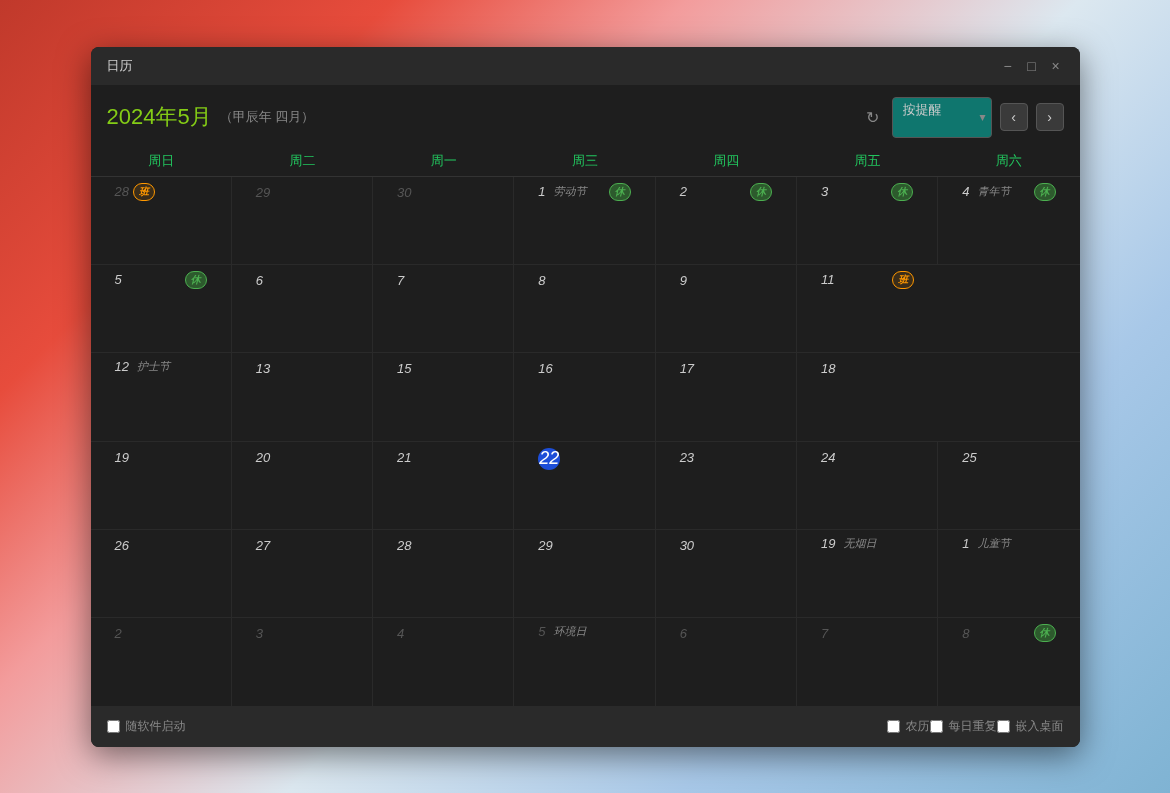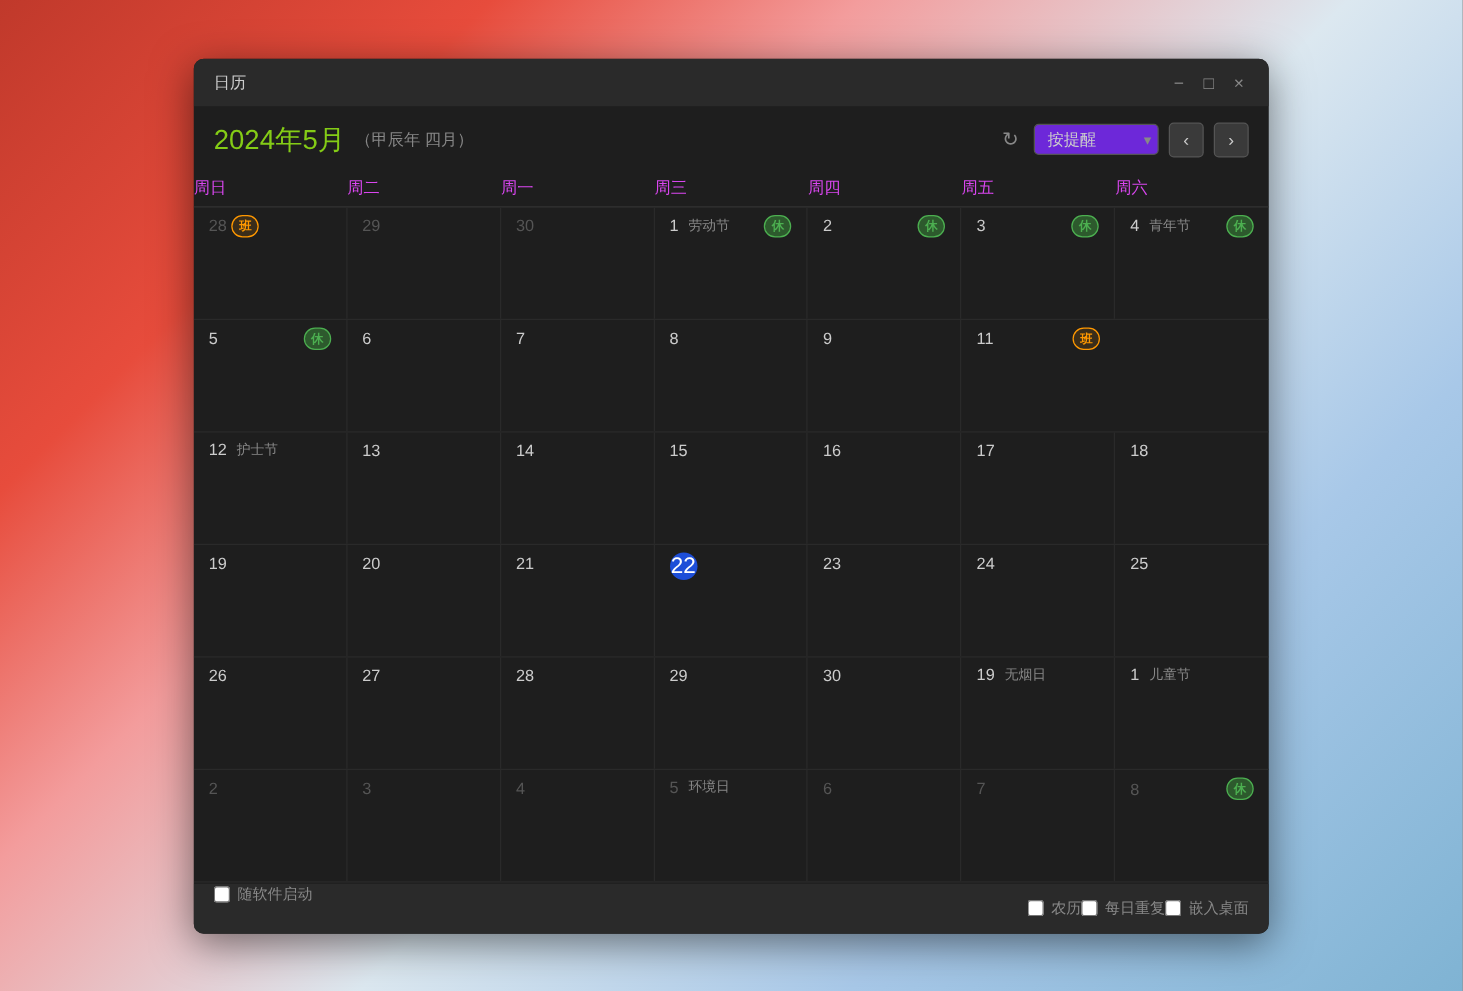--- a/index.html
+++ b/index.html
@@ -6,21 +6,21 @@
     body {
       width: 1170px;
       height: 793px;
       background: linear-gradient(135deg, #c0392b 0%, #e74c3c 20%, #f39c9c 35%, #dce8f0 55%, #a8c8e8 75%, #7fb3d3 100%);
       display: flex;
       align-items: center;
       justify-content: center;
       font-family: "Microsoft YaHei", "PingFang SC", sans-serif;
     }
     .window {
-      width: 860px;
+      width: 989px;
       height: 700px;
       background: #1e1e1e;
       border-radius: 8px;
       display: flex;
       flex-direction: column;
       overflow: hidden;
       box-shadow: 0 8px 32px rgba(0,0,0,0.5);
     }
     .title-bar {
       height: 38px;
@@ -75,24 +75,24 @@
     }
     .refresh-btn {
       background: transparent;
       border: none;
       color: #888;
       cursor: pointer;
       font-size: 16px;
       padding: 4px;
     }
     .reminder-select {
-      background: #6d28d9;
+      background: #0f766e;
       border: 1px solid #555;
       color: #ccc;
-      padding: 4px 24px 4px 10px;
+      padding: 4px 24px 20px 10px;
       border-radius: 4px;
       font-size: 13px;
       cursor: pointer;
       appearance: none;
       -webkit-appearance: none;
       min-width: 100px;
     }
     .select-wrapper {
       position: relative;
       display: inline-block;
@@ -121,40 +121,42 @@
       justify-content: center;
     }
     .weekdays {
       display: grid;
       grid-template-columns: repeat(7, 1fr);
       padding: 0 0;
       border-bottom: 1px solid #333;
       flex-shrink: 0;
     }
     .weekday {
-      color: #d946ef;
+      text-align: center;
+      color: #22c55e;
       font-size: 13px;
       padding: 6px 0;
     }
     .calendar-grid {
       flex: 1;
       display: grid;
       grid-template-rows: repeat(6, 1fr);
       overflow: hidden;
     }
     .calendar-row {
       display: grid;
       grid-template-columns: repeat(7, 1fr);
       border-bottom: 1px solid #2a2a2a;
     }
     .calendar-cell {
       border-right: 1px solid #2a2a2a;
-      padding: 6px 12px;
+      padding: 6px 24px;
       position: relative;
       min-height: 0;
+      font-style: italic;
     }
     .calendar-cell:last-child { border-right: none; }
     .cell-number {
       font-size: 13px;
       color: #ccc;
       display: inline-block;
     }
     .cell-number.faded { color: #555; }
     .cell-number.today {
       background: #1d4ed8;
@@ -191,20 +193,21 @@
     }
     .badge-work {
       background: #3a2d1a;
       color: #ff9800;
       border: 1px solid #ff9800;
     }
     .footer {
       height: 40px;
       background: #2a2a2a;
       display: flex;
+      align-items: center;
       padding: 0 16px;
       flex-shrink: 0;
     }
     .footer-left { flex: 1; }
     .footer-right { display: flex; align-items: center; }
     .checkbox-label {
       display: flex;
       align-items: center;
       gap: 6px;
       color: #888;
@@ -327,23 +330,20 @@
 
     <div class="calendar-row">
       <div class="calendar-cell">
         <div class="cell-header">
           <span class="cell-number">12</span>
           <span class="holiday-label">护士节</span>
         </div>
       </div>
       <div class="calendar-cell">
         <span class="cell-number">13</span>
-      </div>
-      <div class="calendar-cell">
-        <span class="cell-number">14</span>
       </div>
       <div class="calendar-cell">
         <span class="cell-number">15</span>
       </div>
       <div class="calendar-cell">
         <span class="cell-number">16</span>
       </div>
       <div class="calendar-cell">
         <span class="cell-number">17</span>
       </div>

